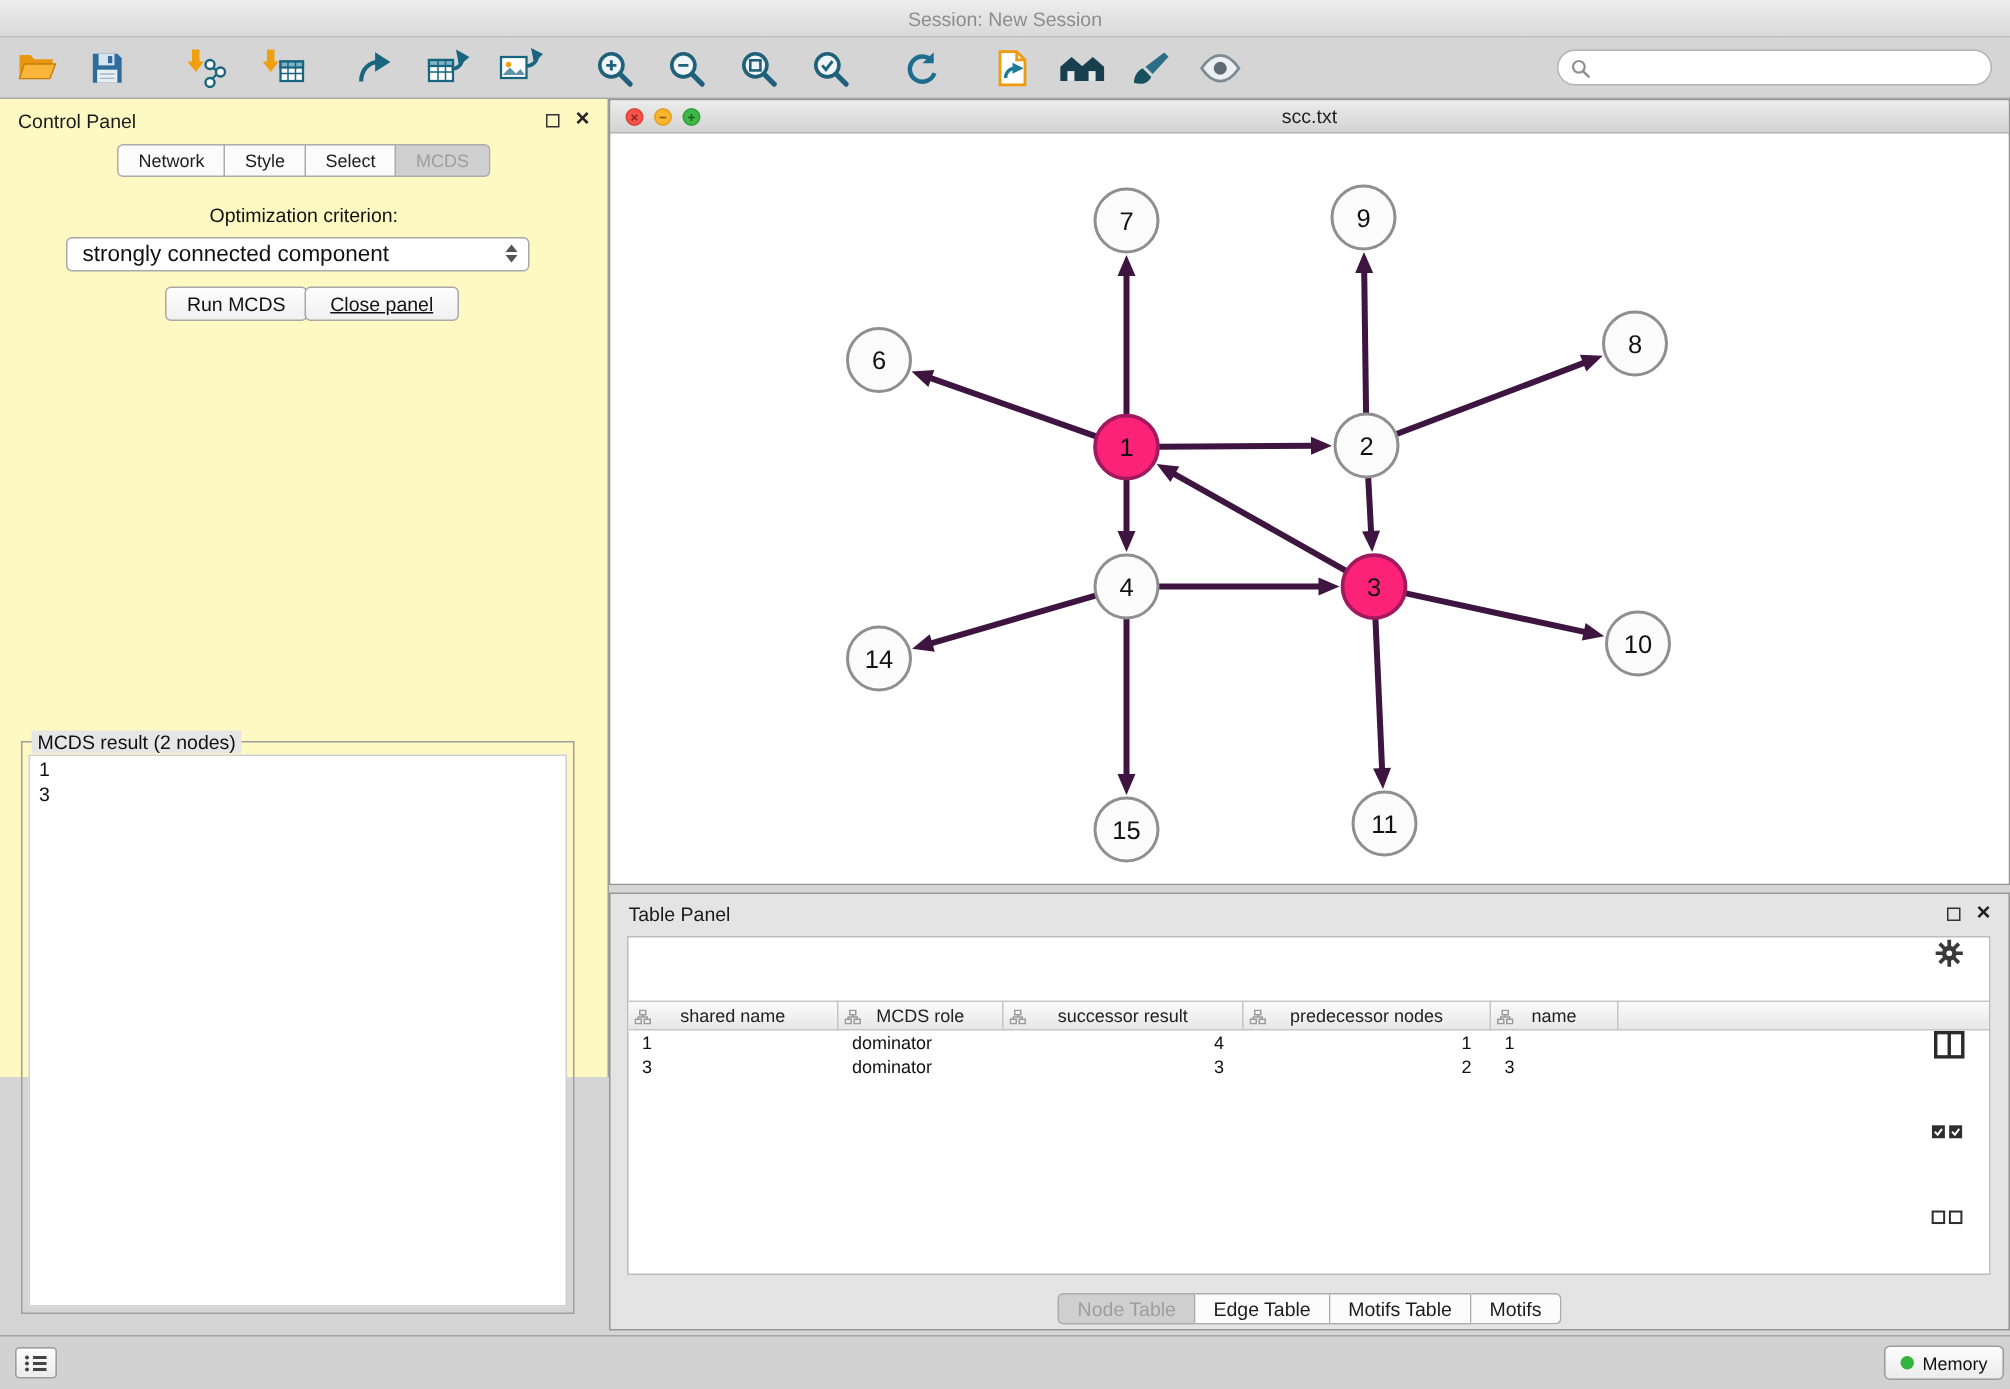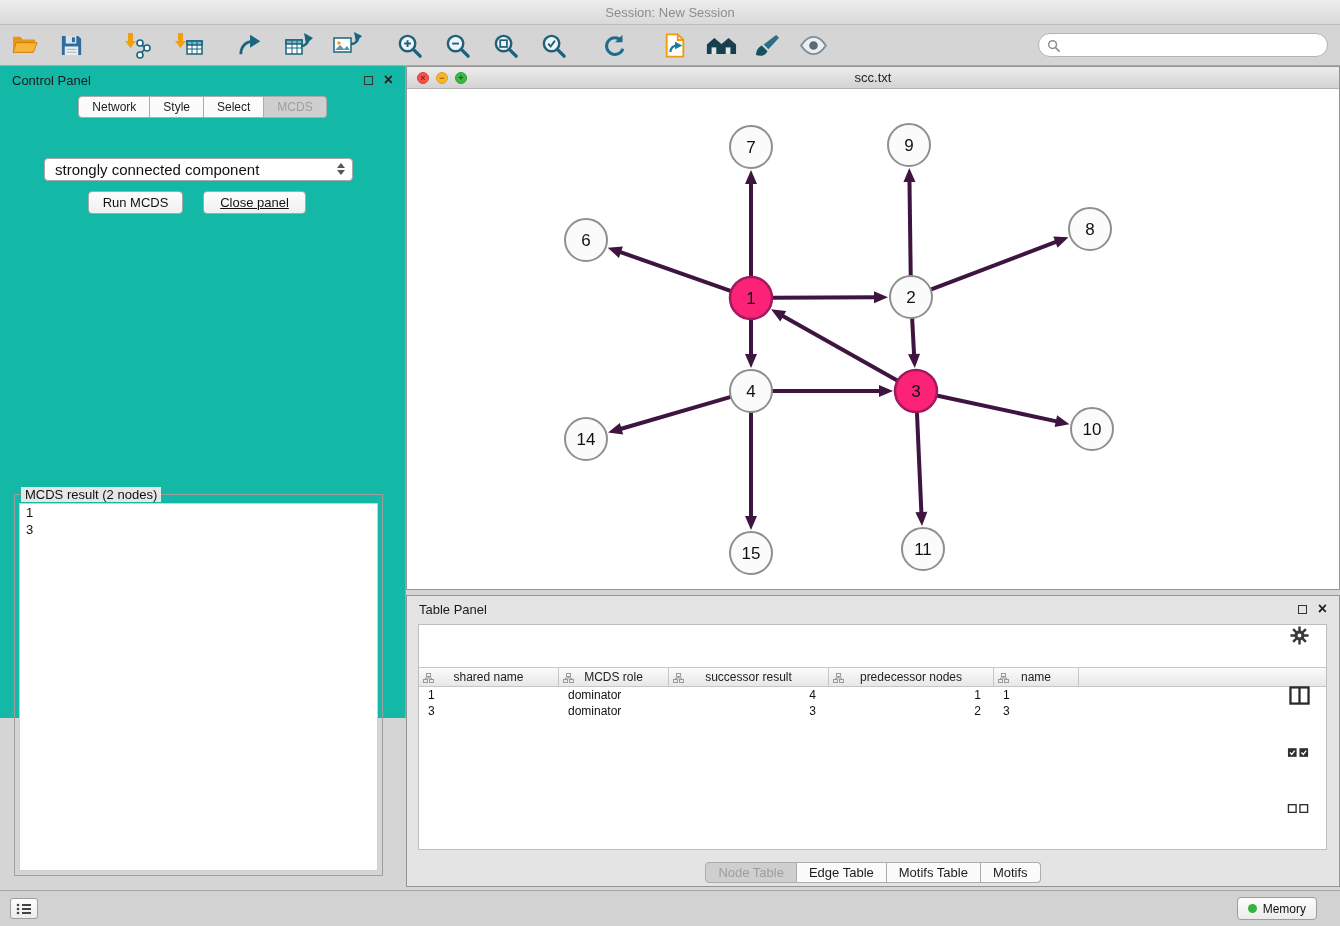--- a/index.html
+++ b/index.html
@@ -12,21 +12,21 @@
 
   .toolbar { position:absolute; left:0; top:25px; right:0; height:41px;
     display:flex; align-items:center; border-bottom:1px solid #a9a9a9; background:#d5d5d5; }
   .tbtn { width:34px; height:34px; display:flex; align-items:center; justify-content:center; flex:0 0 auto; }
   .searchbox { margin-left:auto; margin-right:12px; width:290px; height:24px; background:#fff;
     border:1px solid #b3b3b3; border-radius:12px; display:flex; align-items:center; padding:0 8px; }
   .searchbox input { border:none; outline:none; flex:1; font-size:13px; font-family:"Liberation Sans",sans-serif; background:transparent; }
 
   
   .control-panel { position:absolute; left:0; top:66px; width:406px; height:652px;
-    background:#14b8a6; border-right:1px solid #9f9f9f; }
+    background:#fef9c3; border-right:1px solid #9f9f9f; }
   .panel-header { position:absolute; top:0; left:0; right:0; height:28px; display:flex; align-items:center;
     padding:0 12px; font-size:13px; color:#1a1a1a; }
   .win-btns { margin-left:auto; display:flex; gap:11px; align-items:center; }
   .float-btn { width:9px; height:9px; border:1.5px solid #333; display:inline-block; }
   .close-btn { font-size:16px; font-weight:bold; color:#222; line-height:12px; }
 
   .seg { display:flex; justify-content:center; }
   .seg .tab { background:#fbfbfb; border:1px solid #acacac; border-left:none;
     padding:3px 13px; font-size:12px; color:#1c1c1c; cursor:default; }
   .seg .tab:first-child { border-left:1px solid #acacac; border-radius:4px 0 0 4px; }
@@ -38,21 +38,21 @@
   .dropdown { position:absolute; top:92px; left:44px; right:52px; height:23px; background:#fff;
     border:1px solid #a8a8a8; border-radius:4px; font-size:15px; line-height:21px;
     padding:0 22px 0 10px; color:#111; }
   .dd-arrows { position:absolute; right:7px; top:4px; display:flex; flex-direction:column; gap:2px; }
   .dd-arrows i { width:0; height:0; border-left:4px solid transparent; border-right:4px solid transparent; display:block; }
   .dd-up { border-bottom:5px solid #555; }
   .dd-down { border-top:5px solid #555; }
 
   .cp-btn { position:absolute; top:125px; height:23px; background:linear-gradient(#fdfdfd,#f0f0f0);
     border:1px solid #a8a8a8; border-radius:4px; font-size:13px; color:#111; text-align:center; line-height:21px; }
-  .btn-run { left:88px; width:95px;text-align:center; }
+  .btn-run { left:110px; width:95px;text-align:center; }
   .btn-close-panel { left:203px; width:103px;text-decoration:underline; }
 
   .groupbox { position:absolute; top:428px; left:14px; right:22px; height:382px;
     border:1px solid #9e9e9e;padding-left:20px; }
   .groupbox-label { position:absolute; top:-8px; left:6px; background:#e6e6e6; padding:0 4px; font-size:13px; color:#111; }
   .result-list { position:absolute; top:8px; left:4px; right:4px; bottom:4px; background:#fff; border:1px solid #cfcfcf; overflow:auto; }
   .result-item { font-size:13px; color:#111; padding:1px 0 1px 6px; }
 
   
   .network-window { position:absolute; left:406px; top:66px; right:0; height:524px;
@@ -83,21 +83,21 @@
   .th.filler { flex:1 1 auto; border-right:none; }
   .tr { display:flex; height:16px; }
   .td { font-size:12px; color:#111; flex:0 0 auto; line-height:16px; white-space:nowrap; overflow:hidden; }
   .tp-tabs { position:absolute; bottom:3px; left:0; right:0; }
   .tp-tabs .tab { font-size:13px; padding:2px 12px; }
 
   
   .statusbar { position:absolute; left:0; right:0; bottom:0; height:36px; background:#d2d2d2; border-top:1px solid #a5a5a5; }
   .list-btn { position:absolute; left:10px; top:7px; width:28px; height:21px; background:linear-gradient(#fdfdfd,#ececec);
     border:1px solid #9d9d9d; border-radius:3px; display:flex; align-items:center; justify-content:center; }
-  .memory-btn { position:absolute; right:23px; top:6px; height:23px; padding:0 10px; background:linear-gradient(#fdfdfd,#ebebeb);
+  .memory-btn { position:absolute; right:4px; top:6px; height:23px; padding:0 10px; background:linear-gradient(#fdfdfd,#ebebeb);
     border:1px solid #9d9d9d; border-radius:4px; display:flex; align-items:center; gap:6px; font-size:12px; color:#111; }
   .mem-dot { width:9px; height:9px; border-radius:50%; background:#35b33f; display:inline-block; }
 </style>
 </head>
 <body>
 
 <div class="titlebar">
   <span>Session: New Session</span>
 </div>
 
@@ -238,20 +238,21 @@
       <span class="float-btn"></span>
       <span class="close-btn">×</span>
     </span>
   </div>
   <div class="seg cp-tabs">
       <div class="tab">Network</div>
       <div class="tab">Style</div>
       <div class="tab">Select</div>
       <div class="tab active">MCDS</div>
     </div>
+  <div class="opt-label">Optimization criterion:</div>
   <div class="dropdown">
     <span>strongly connected component</span>
     <span class="dd-arrows">
         <i class="dd-up"></i>
         <i class="dd-down"></i>
       </span>
   </div>
   <div class="cp-btn btn-run">Run MCDS</div>
   <div class="cp-btn btn-close-panel">Close panel</div>
   <div class="groupbox">

